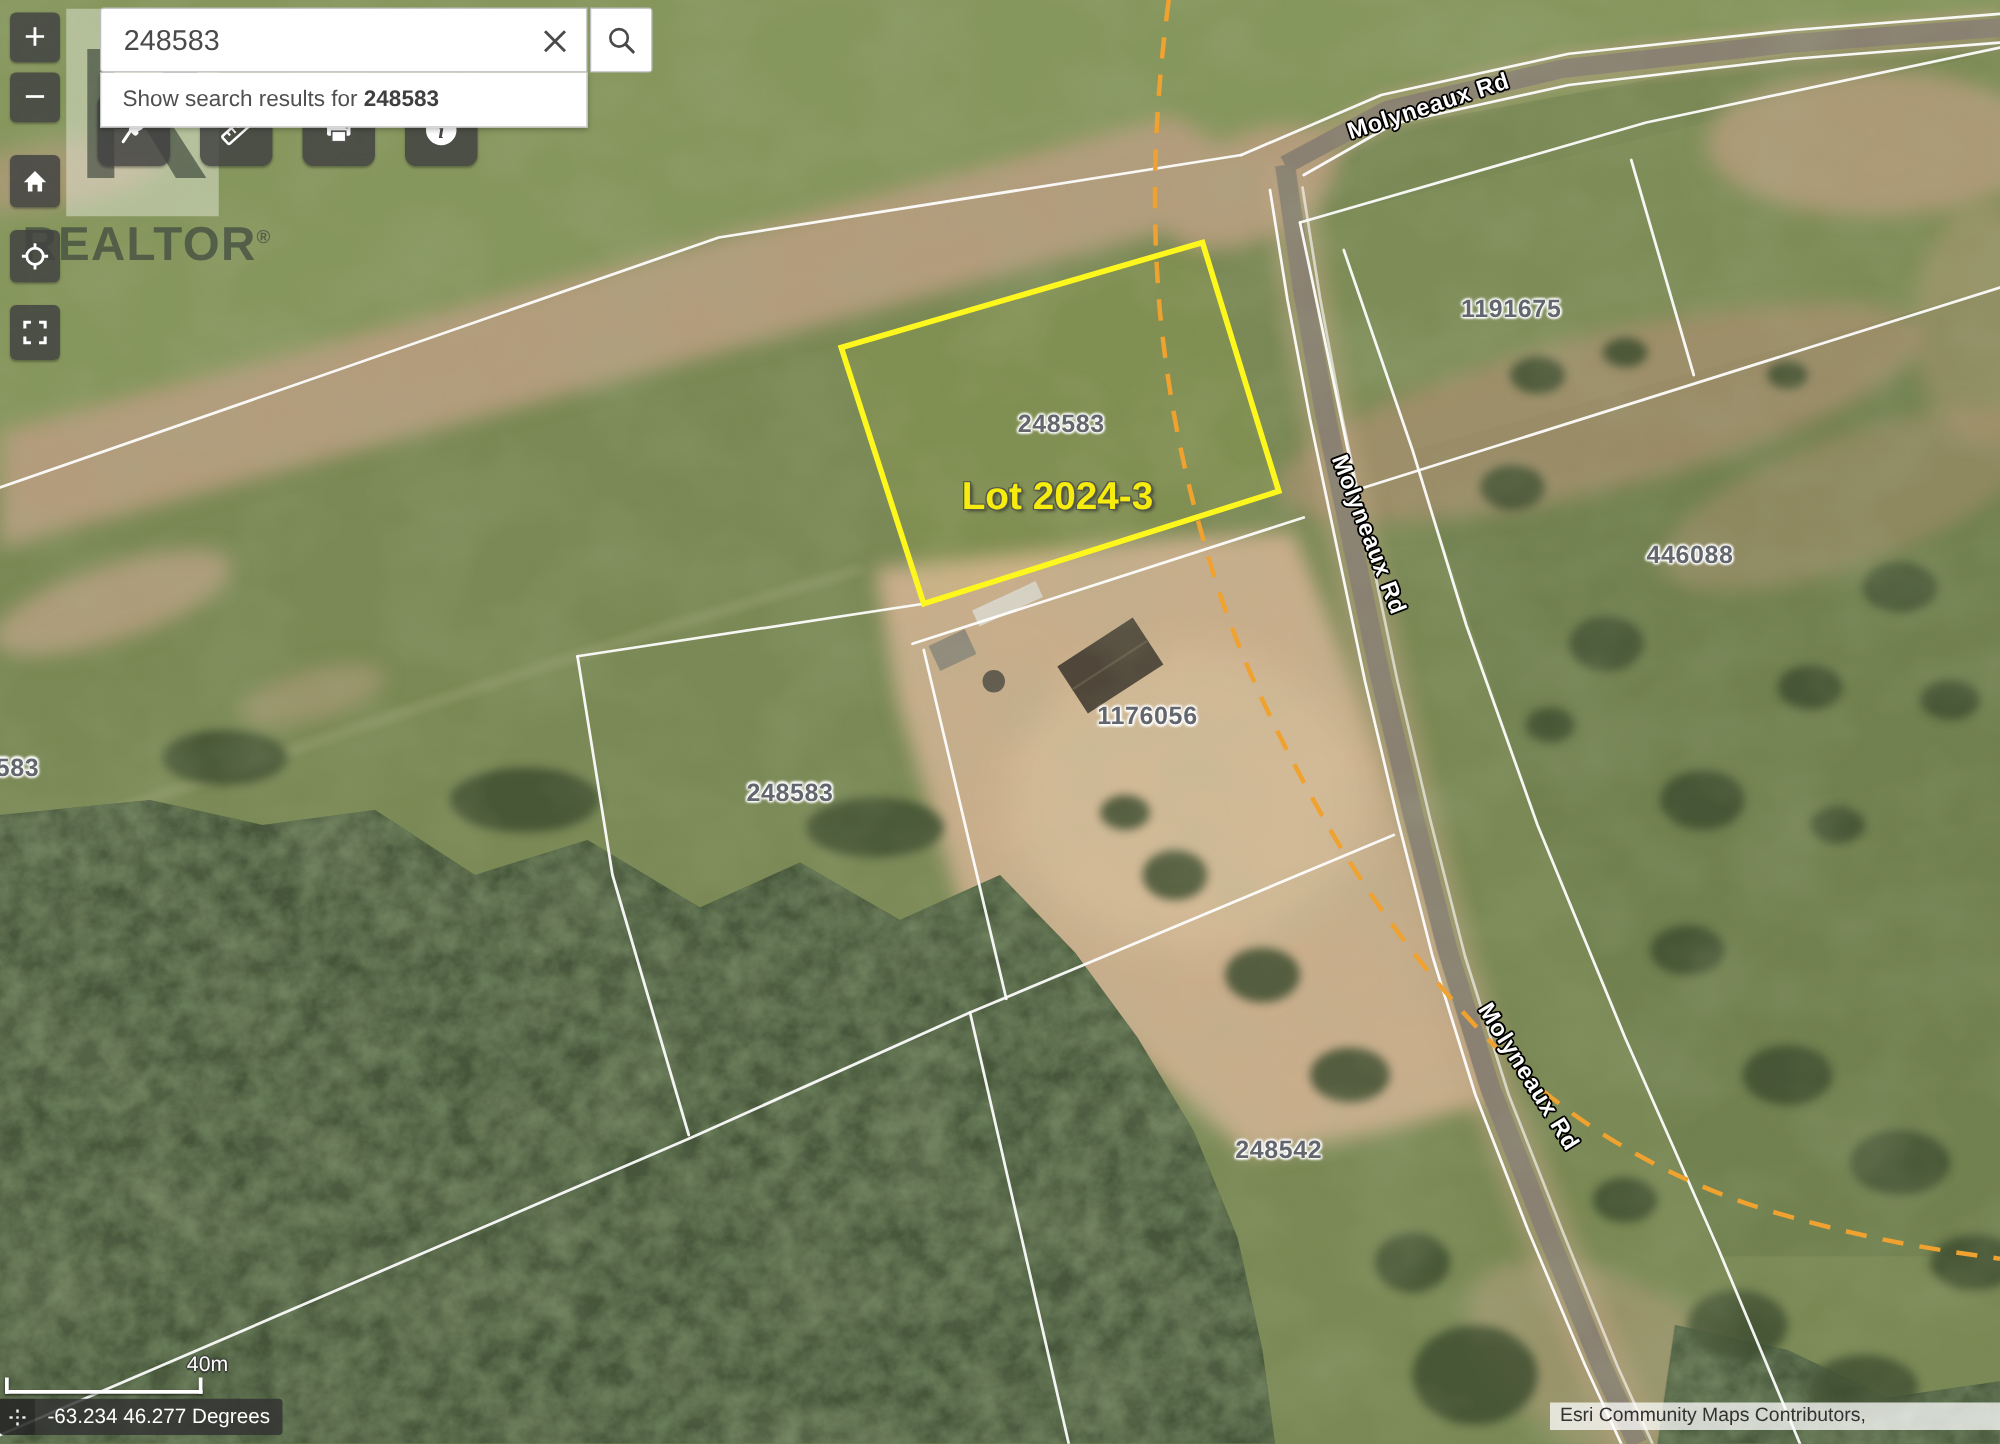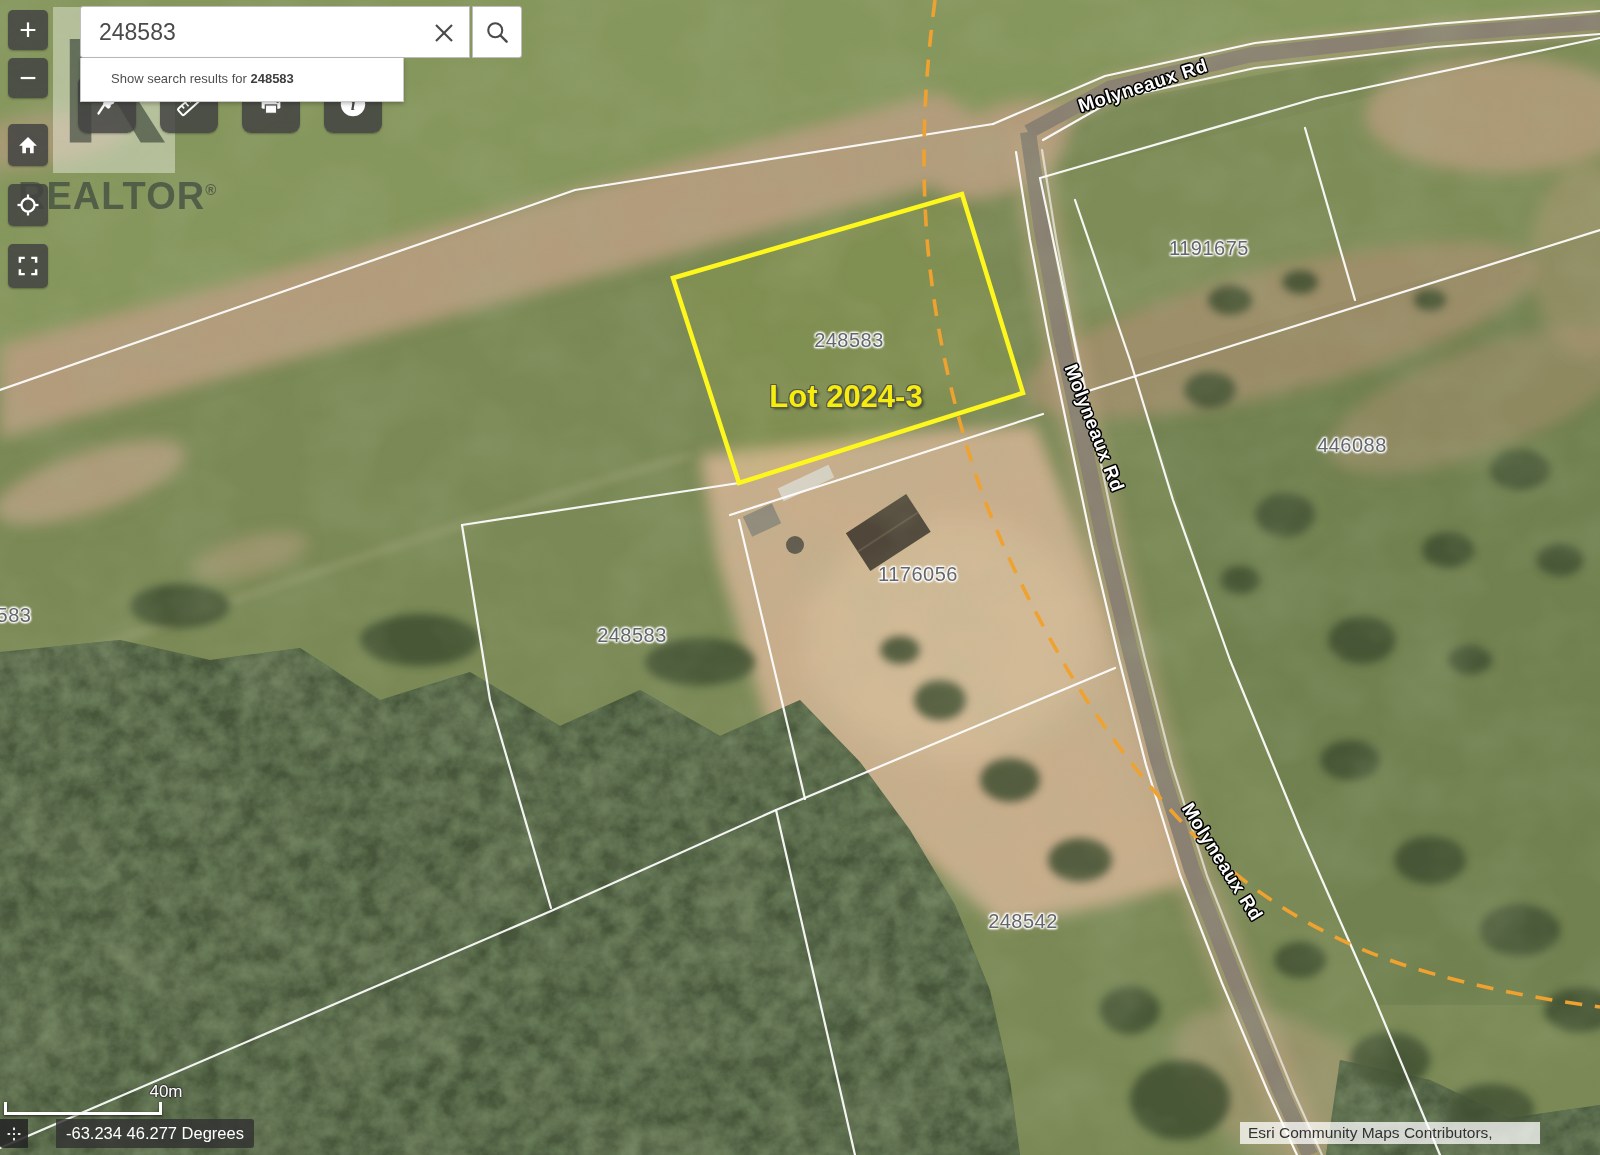--- a/index.html
+++ b/index.html
@@ -4,21 +4,21 @@
 <style>
   html,body{margin:0;padding:0;background:#222;}
   #stage{
     position:relative;width:1600px;height:1155px;overflow:hidden;
     font-family:"Liberation Sans",sans-serif;background:#7a8955;
   }
   #basemap{position:absolute;left:0;top:0;}
   
   .plabel{
     position:absolute;transform:translate(-50%,-50%);
-    color:#63676d;font-weight:400;font-size:20px;letter-spacing:.5px;white-space:nowrap;
+    color:#63676d;font-weight:700;font-size:20px;letter-spacing:.5px;white-space:nowrap;
     text-shadow:0 0 2px #fff,0 0 3px #fff,1px 1px 2px #fff,-1px -1px 2px #fff,1px -1px 2px #fff,-1px 1px 2px #fff;
   }
   .lotlabel{
     position:absolute;transform:translate(-50%,-50%);
     color:#f6ed0e;font-weight:800;font-size:31px;white-space:nowrap;
     text-shadow:1px 1px 0 #55584a,-1px -1px 0 #55584a,1px -1px 0 #55584a,-1px 1px 0 #55584a,2px 2px 3px rgba(40,40,40,.75);
     margin-top:24px;
   }
   .rdlabel{
     position:absolute;color:#fff;font-weight:800;font-size:19px;letter-spacing:.5px;white-space:nowrap;
@@ -60,24 +60,24 @@
     padding:0 50px 0 18px;font-size:23px;color:#4a4a4a;font-family:"Liberation Sans",sans-serif;
     background:transparent;box-sizing:border-box;
   }
   #search-clear{position:absolute;right:14px;top:15px;width:22px;height:22px;cursor:pointer;}
   #search-btn{
     position:absolute;left:472px;top:6px;width:50px;height:52px;background:#fff;
     border:1px solid #bdbdbd;box-sizing:border-box;border-radius:0 3px 3px 0;
     display:flex;align-items:center;justify-content:center;cursor:pointer;
   }
   #suggestion{
-    position:absolute;left:80px;top:58px;width:324px;height:44px;background:#fff;
+    position:absolute;left:80px;top:58px;width:390px;height:44px;background:#fff;
     border:1px solid #c9c9c9;border-top:0;box-sizing:border-box;
     box-shadow:0 2px 4px rgba(0,0,0,.25);
-    font-size:13px;color:#4f4f4f;line-height:42px;padding-left:30px;cursor:pointer;
+    font-size:18px;color:#4f4f4f;line-height:42px;padding-left:17px;cursor:pointer;
     white-space:nowrap;overflow:hidden;z-index:30;
   }
   #suggestion b{color:#3f3f3f;}
   
   #scale-label{
     position:absolute;left:166px;top:1092px;transform:translate(-50%,-50%);
     color:#fff;font-size:17px;font-weight:400;
     text-shadow:1px 0 1px #333,-1px 0 1px #333,0 1px 1px #333,0 -1px 1px #333;
   }
   #scale-bar{
@@ -86,24 +86,23 @@
     filter:drop-shadow(0 1px 1px rgba(0,0,0,.6));
   }
   #coord-icon{
     position:absolute;left:0;top:1119px;width:28px;height:29px;background:rgba(38,38,38,.88);
     display:flex;align-items:center;justify-content:center;border-radius:0 0 0 3px;
   }
   #coord-pill{
     position:absolute;left:28px;top:1119px;height:29px;background:rgba(50,50,50,.82);
     color:#fff;font-size:16.5px;line-height:29px;padding:0 10px;border-radius:0 3px 3px 0;
     white-space:nowrap;
-    margin-left:28px;
   }
   #attribution{
-    position:absolute;left:1240px;top:1122px;width:300px;height:22px;
+    position:absolute;left:1240px;top:1122px;width:360px;height:22px;
     background:rgba(255,255,255,.74);color:#323232;font-size:15.5px;line-height:22px;
     padding-left:8px;box-sizing:border-box;white-space:nowrap;
   }
 </style>
 </head>
 <body>
 
 <div id="stage">
 
   <svg id="basemap" width="1600" height="1155" viewBox="0 0 1600 1155">

